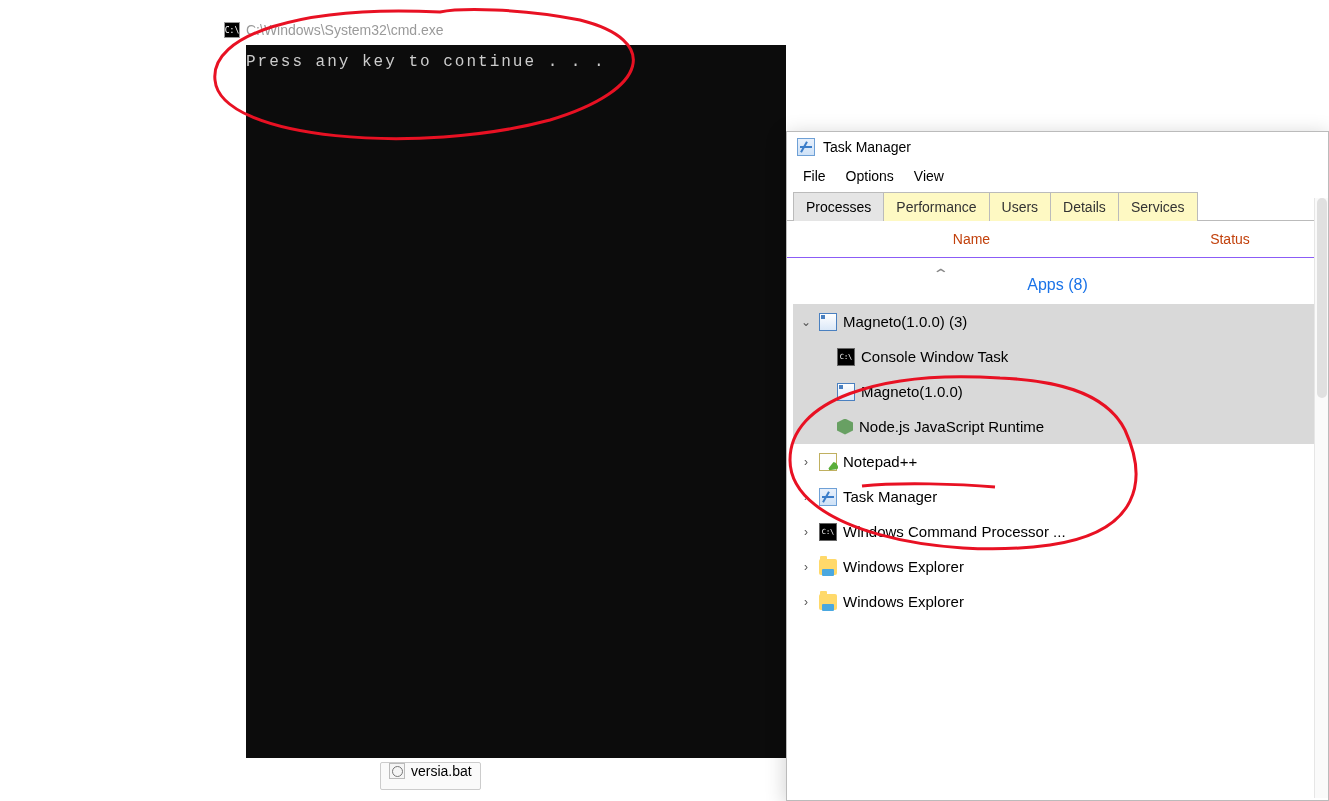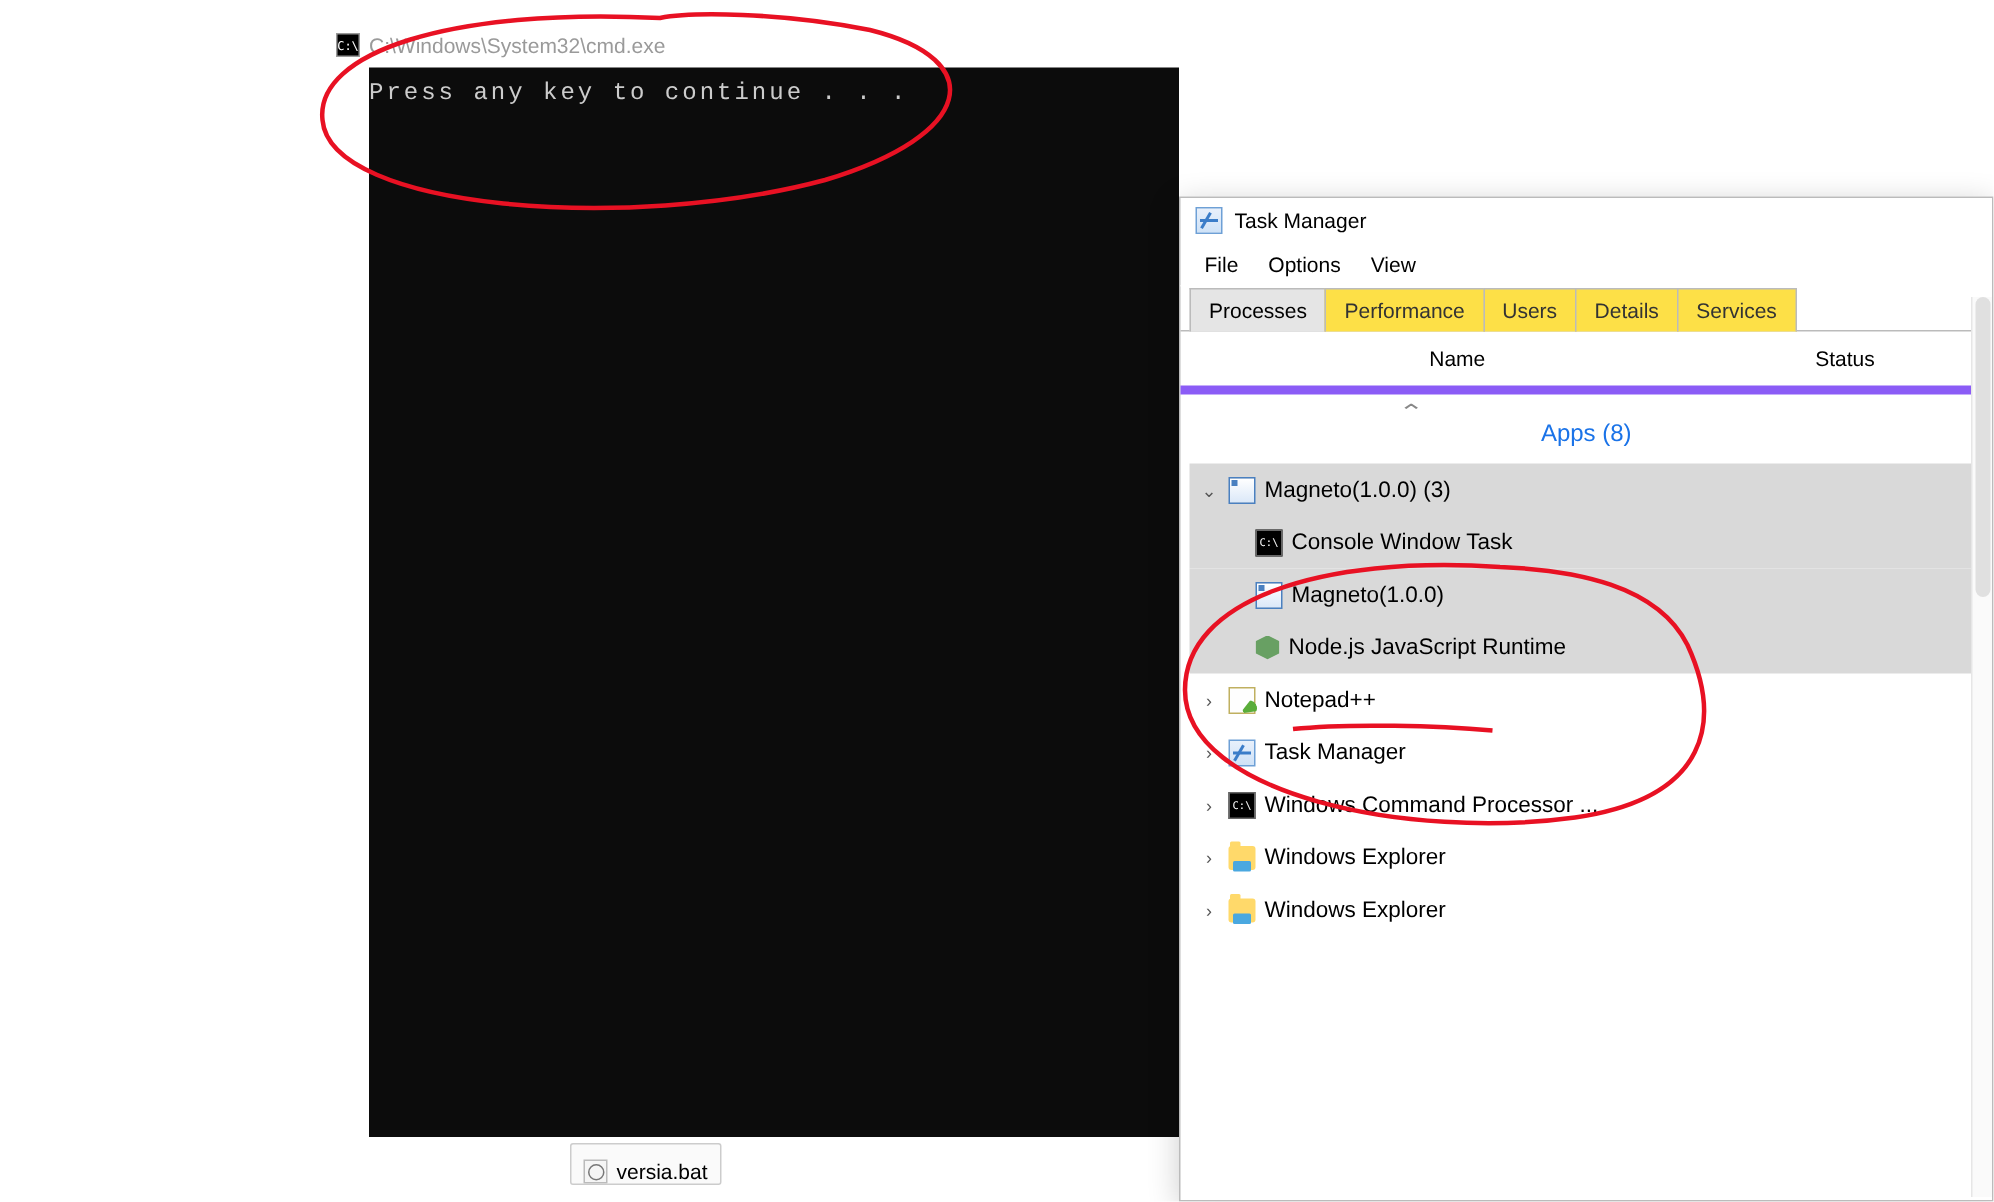--- a/index.html
+++ b/index.html
@@ -65,23 +65,23 @@
   .tm-menu {
     display:flex;gap:0;padding:2px 6px;border-bottom:1px solid #fff;
   }
   .tm-menu-item { padding:4px 10px;font-size:14px;cursor:default; }
   .tm-tabs {
     display:flex;border-bottom:1px solid #bbb;padding-left:6px;
   }
   .tm-tab {
     padding:6px 12px;border:1px solid #bbb;border-bottom:none;background:#e5e5e5;margin-right:-1px;font-size:14px;position:relative;top:1px;
   }
-  .tm-tab.inactive { background:#fde047;color:#333; }
+  .tm-tab.inactive { background:#fef9c3;color:#333; }
   .tm-columns {
-    display:flex;border-bottom:6px solid #8b5cf6;padding:10px 12px;font-size:14px;color:#000000;
+    display:flex;border-bottom:1px solid #8b5cf6;padding:10px 12px;font-size:14px;color:#c2410c;
   }
   .col-chevron {
     position:absolute;left:935px;top:266px;color:#888;font-size:14px;transform:scaleX(1.5);
   }
   .col-name { width:345px; }
   .col-status { flex:1; }
   .tm-body { padding:8px 6px;position:relative; }
   .group-header { color:#1a73e8;font-size:16px;padding:10px 4px; }
   .process-row {
     display:flex;align-items:center;height:35px;padding-left:6px;gap:6px;
@@ -107,21 +107,21 @@
   .ic-npp::after{content:"";position:absolute;right:-2px;bottom:-2px;width:10px;height:10px;background:#5aad3a;border-radius:50%;transform:rotate(-30deg);clip-path:polygon(0 40%,100% 0,100% 100%,0 60%);}
   .ic-folder{width:18px;height:16px;background:#ffd96a;border-radius:2px;position:relative;}
   .ic-folder::before{content:"";position:absolute;top:-3px;left:1px;width:7px;height:4px;background:#ffd96a;border-radius:1px 1px 0 0;}
   .ic-folder::after{content:"";position:absolute;bottom:-1px;left:3px;width:12px;height:7px;background:#4aa8e0;border-radius:1px;}
   .ic-node{width:16px;height:16px;background:#68a063;clip-path:polygon(50% 0,100% 25%,100% 75%,50% 100%,0 75%,0 25%);}
   .ic-bat{width:16px;height:16px;background:#f5f5f5;border:1px solid #bbb;position:relative;}
   .ic-bat::after{content:"";position:absolute;top:2px;left:2px;width:9px;height:9px;border:1px solid #777;border-radius:50%;}
 
   
   .taskbar-item {
-    position:absolute;left:380px;top:762px;height:28px;display:flex;align-items:flex-end;gap:6px;padding:0 8px;border:1px solid #ccc;border-radius:2px;background:#fafafa;font-size:14px;color:#000;
+    position:absolute;left:380px;top:762px;height:28px;display:flex;align-items:flex-start;gap:6px;padding:0 8px;border:1px solid #ccc;border-radius:2px;background:#fafafa;font-size:14px;color:#000;
   }
 
   
   .tm-scrollbar {
     position:absolute;right:0;top:66px;width:14px;height:600px;background:#fafafa;border-left:1px solid #e6e6e6;
   }
   .tm-scrollbar::after{content:"";position:absolute;top:0;left:2px;width:10px;height:200px;background:#e0e0e0;border-radius:5px;}
 
   
   svg.annot { position:absolute;pointer-events:none; }

